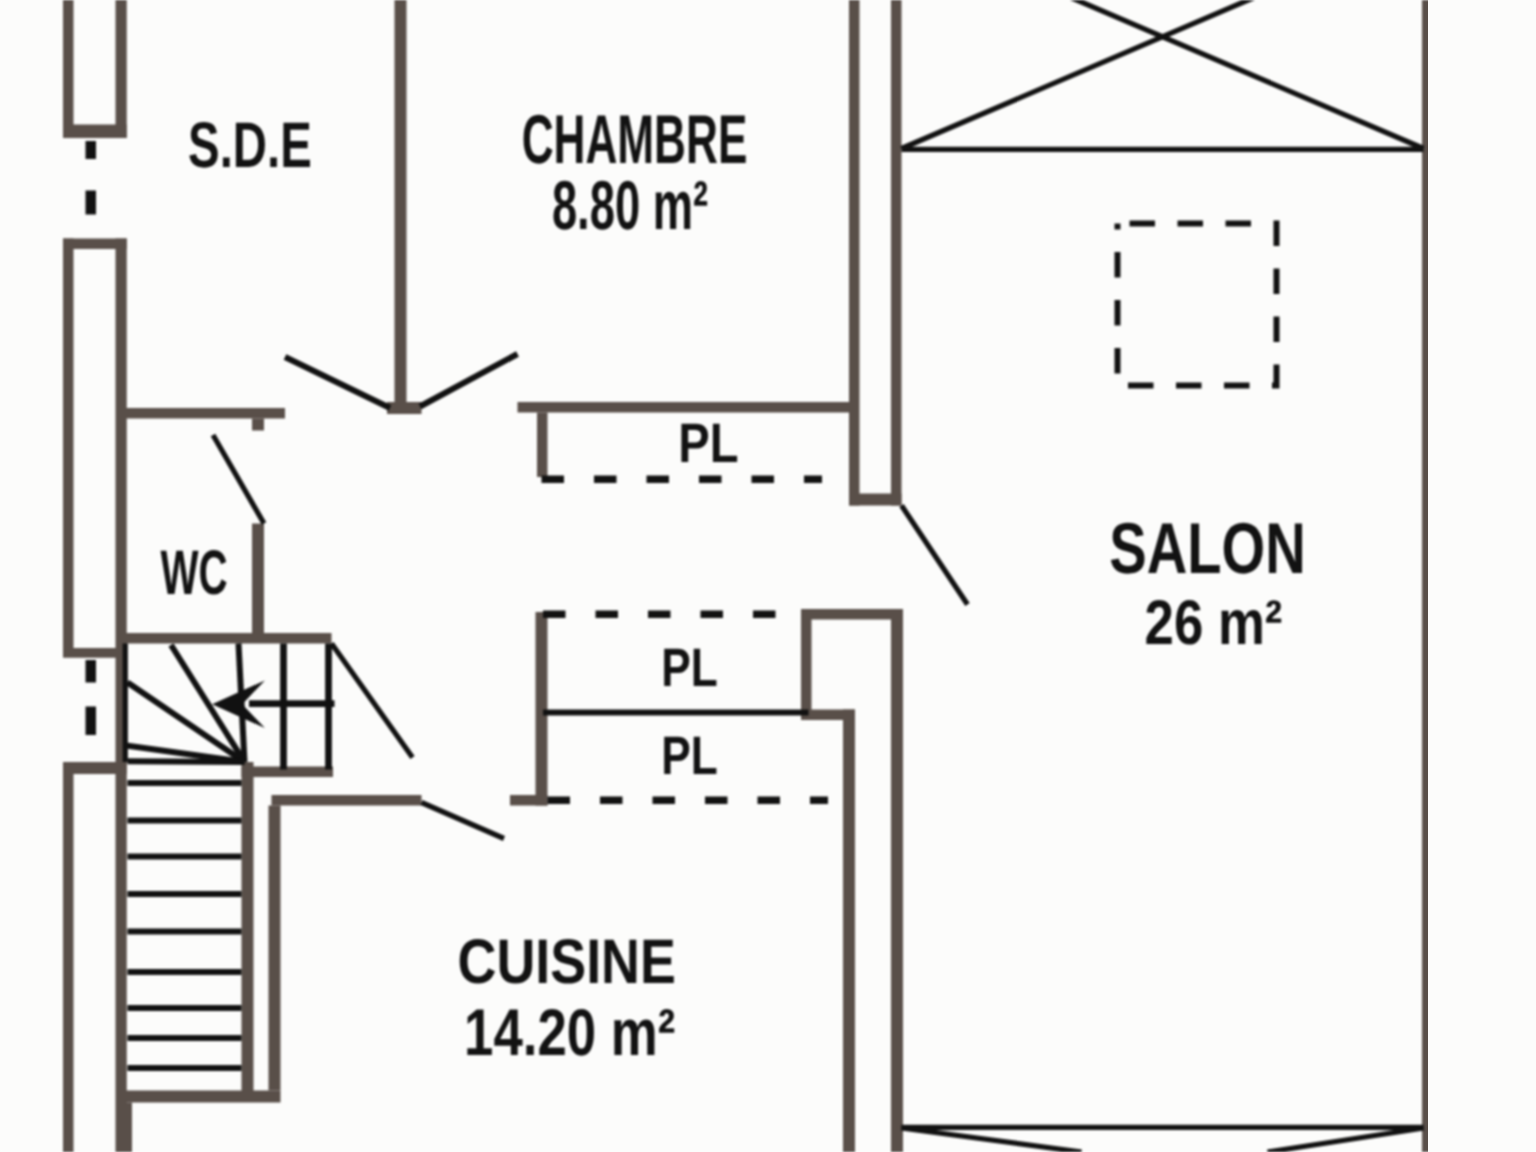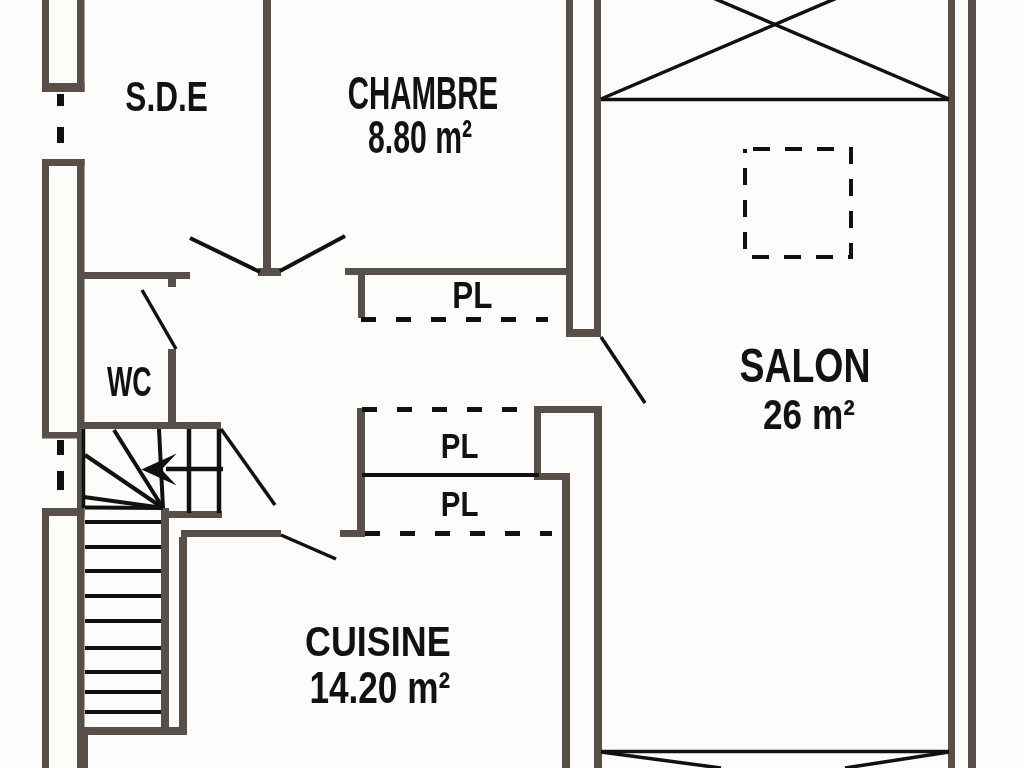--- a/index.html
+++ b/index.html
@@ -1,16 +1,16 @@
 <!DOCTYPE html>
 <html><head>
 <meta charset="utf-8">
 <style>
   html,body{margin:0;padding:0;background:#fcfcfb;}
-  #plan{position:relative;width:1024px;height:768px;overflow:hidden;
+  #plan{position:relative;width:952px;height:768px;overflow:hidden;
         font-family:"Liberation Sans", sans-serif;}
   svg{filter:blur(0.55px);}
   svg text{font-family:"Liberation Sans", sans-serif;font-weight:bold;fill:#121212;}
 </style>
 </head>
 <body>
 <div id="plan">
 <svg width="1024" height="768" viewBox="0 0 1024 768" xmlns="http://www.w3.org/2000/svg">
 
   <rect x="0" y="0" width="1024" height="768" fill="#fcfcfb"></rect>

